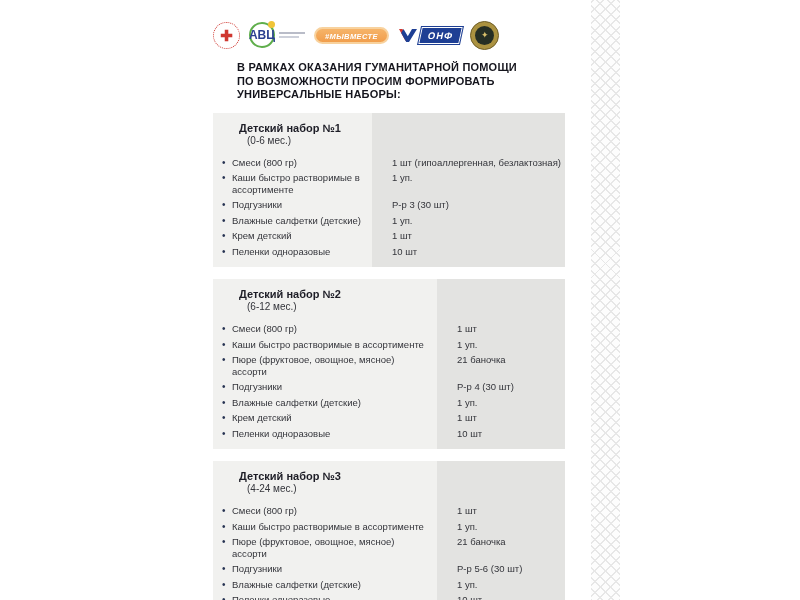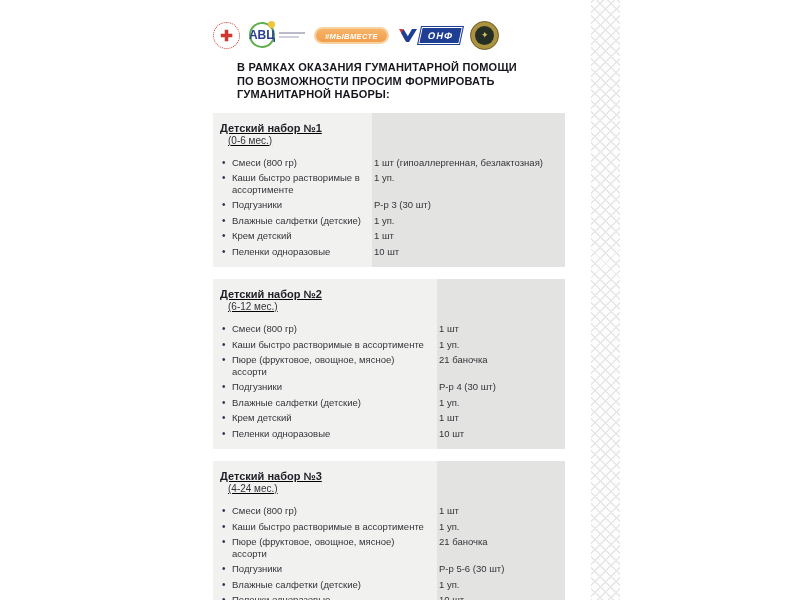--- a/index.html
+++ b/index.html
@@ -52,31 +52,31 @@
 
   
   .heading { color: #15151d; font-weight: bold; font-size: 11px; line-height: 13.5px;
     letter-spacing: .2px; margin-bottom: 11px; margin-left: 24px; }
 
   
   .panel { width: 352px; padding: 9px 0 8px 0; margin-bottom: 12px; }
   .panel.split-narrow { background: linear-gradient(90deg, #f1f1ef 159px, #e3e3e1 159px); }
   .panel.split-wide   { background: linear-gradient(90deg, #f1f1ef 224px, #e3e3e1 224px); }
 
-  .panel-head { padding-left: 7px; margin-bottom: 8px; text-decoration: underline; }
+  .panel-head { padding-left: 26px; margin-bottom: 8px; }
   .panel-title { color: #1d1d26; font-weight: bold; font-size: 11px; line-height: 13px; }
   .panel-age { color: #33343a; font-size: 10px; line-height: 12px; margin-left: 8px; }
 
   .row { display: flex; align-items: flex-start; padding: 2px 0; font-size: 9.5px;
     line-height: 11.5px; color: #33343a; }
   .split-narrow .cell-label { width: 159px; }
   .split-wide .cell-label { width: 224px; }
   .cell-label { display: flex; align-items: flex-start; padding-left: 9px; padding-right: 6px; }
   .bullet { color: #273352; font-size: 10px; line-height: 11.5px; width: 10px; flex: none; }
-  .cell-value { flex: 1; padding-left: 2px; padding-right: 4px; }
+  .cell-value { flex: 1; padding-left: 20px; padding-right: 4px; }
 </style>
 </head>
 <body>
 
 <div class="page">
 
   <div class="pattern-strip"></div>
 
   <div class="content">
 
@@ -103,21 +103,21 @@
         <span class="onf-box">ОНФ</span>
       </div>
       <div class="logo-emblem">
         <span class="emblem-inner">✦</span>
       </div>
     </div>
 
     <div class="heading">
       <div>В РАМКАХ ОКАЗАНИЯ ГУМАНИТАРНОЙ ПОМОЩИ</div>
       <div>ПО ВОЗМОЖНОСТИ ПРОСИМ ФОРМИРОВАТЬ</div>
-      <div>ГУМАНИТАРНОЙ НАБОРЫ:</div>
+      <div>УНИВЕРСАЛЬНЫЕ НАБОРЫ:</div>
     </div>
 
     <section class="panel split-narrow">
       <div class="panel-head">
         <div class="panel-title">Детский набор №1</div>
         <div class="panel-age">(0-6 мес.)</div>
       </div>
       <div class="rows">
 
           <div class="row">

